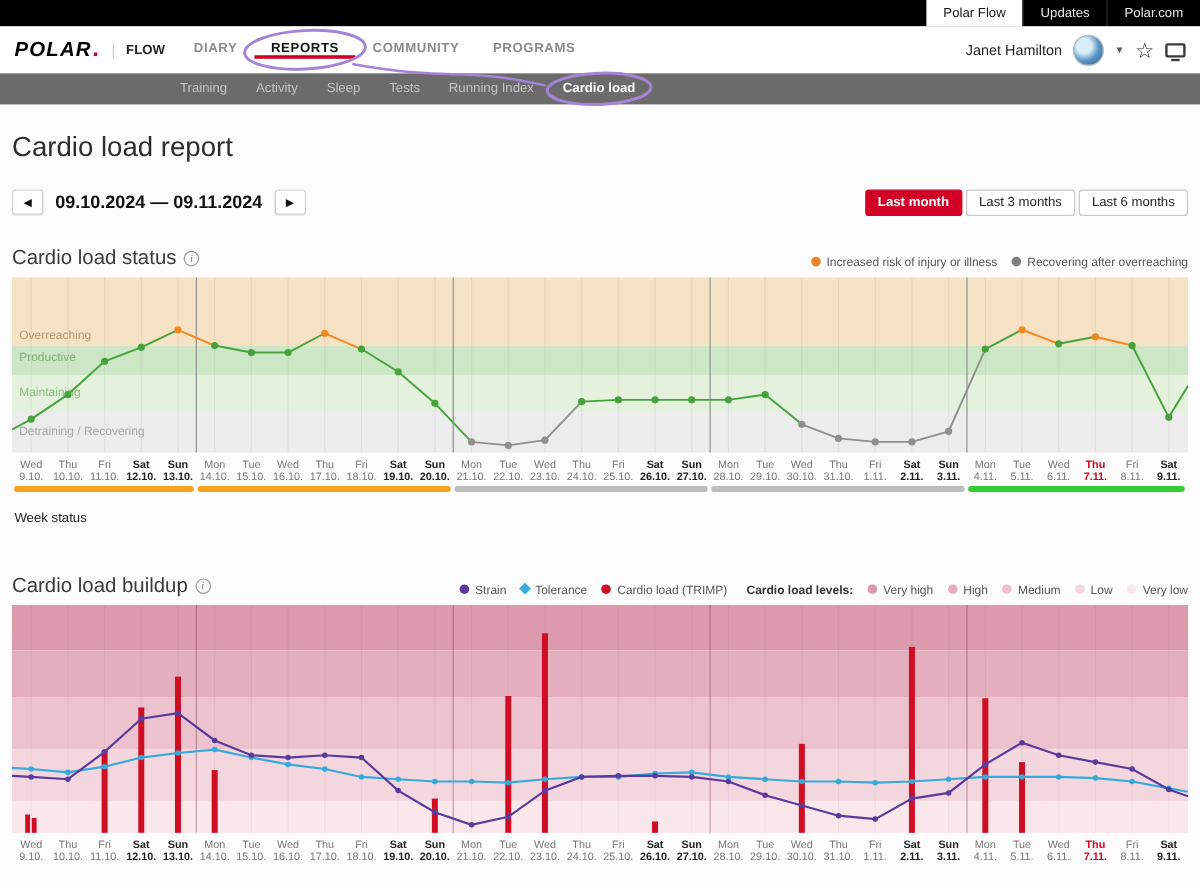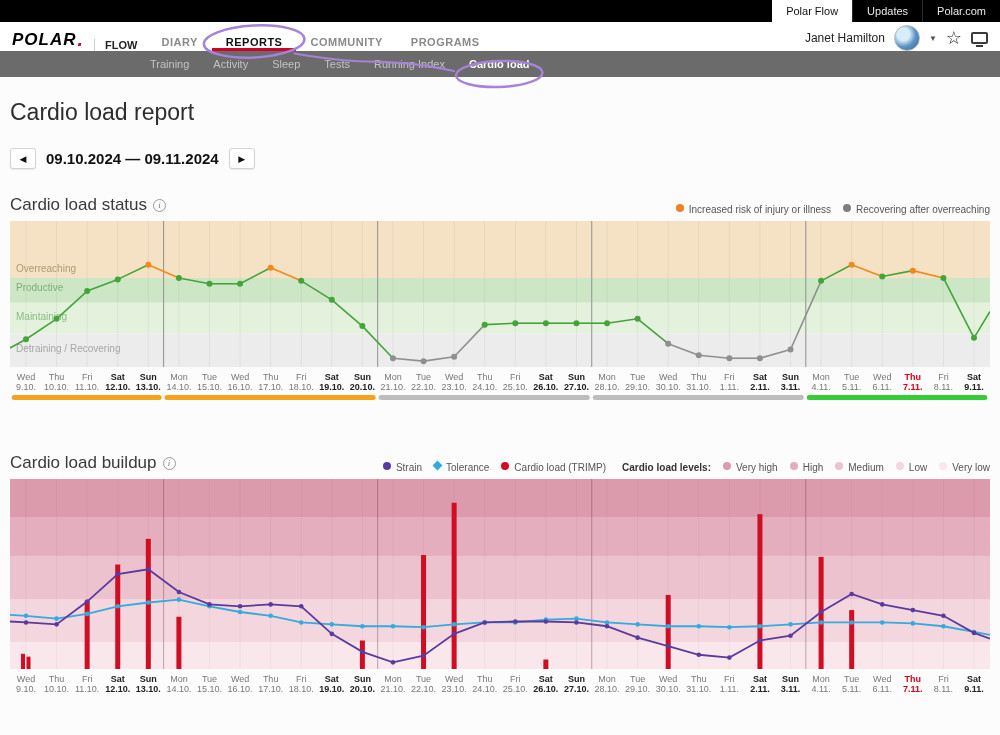--- a/index.html
+++ b/index.html
@@ -3,21 +3,21 @@
 <meta charset="utf-8">
 <style>
   *{margin:0;padding:0;box-sizing:border-box}
   html,body{width:1000px;height:735px}
   body{font-family:"Liberation Sans",sans-serif;background:#fcfcfc;position:relative;overflow:hidden}
 
   .topbar{height:22px;background:#000;display:flex;justify-content:flex-end;align-items:stretch}
   .toptab{color:#e8e8e8;font-size:11px;padding:0 14px;display:flex;align-items:center;border-left:1px solid #2a2a2a;cursor:pointer}
   .toptab.active{background:#fff;color:#111;font-weight:normal;border-left:none}
 
-  .header{height:29px;background:#fff;display:flex;align-items:flex-end;padding:0 12px;position:relative}
+  .header{height:39px;background:#fff;display:flex;align-items:center;padding:0 12px;position:relative}
   .logo{display:flex;align-items:center;font-style:italic;font-weight:800;font-size:17px;letter-spacing:1px;color:#000;cursor:pointer}
   .logo .dot{color:#d10027;font-size:20px;margin-left:1px}
   .flow-label{font-size:11px;font-weight:bold;color:#222;margin-left:10px;padding-left:10px;border-left:1px solid #ccc;display:flex;align-items:center}
   .mainnav{display:flex;margin-left:10px}
   .navitem{font-size:11px;font-weight:bold;color:#8a8a8a;letter-spacing:.5px;padding:0 14px;display:flex;align-items:center;border-bottom:3px solid transparent;cursor:pointer;position:relative}
   .navitem+.navitem::before{content:"";position:absolute;left:0;top:13px;bottom:13px;border-left:1px solid #ddd}
   .navitem.active{color:#111;border-bottom-color:#d10027}
   .header-right{margin-left:auto;display:flex;align-items:center;gap:9px}
   .username{font-size:12px;color:#222;cursor:pointer}
   .avatar{width:26px;height:26px;border-radius:50%;background:radial-gradient(circle at 35% 35%, #d9edf9 0 28%, #5b97c6 55%, #2b5f8e);border:1px solid #b9b9b9;cursor:pointer}
@@ -94,20 +94,25 @@
     <div class="subitem active">Cardio load</div>
   </nav>
 
 <main class="content">
   <h1 class="page-title">Cardio load report</h1>
 
   <div class="date-row">
     <button class="arrow-btn">◀</button>
     <span class="date-text">09.10.2024 — 09.11.2024</span>
     <button class="arrow-btn">▶</button>
+    <div class="range-btns" id="rangebtns">
+        <button class="range-btn active">Last month</button>
+        <button class="range-btn">Last 3 months</button>
+        <button class="range-btn">Last 6 months</button>
+      </div>
   </div>
 
   <div class="section-row">
     <div class="section-title">
       <span>Cardio load status</span>
       <span class="info-icon">i</span>
     </div>
     <div class="legend" id="status-legend">
         <span class="legend-item">
           <span class="legend-dot" style="background: rgb(239, 128, 35);"></span>
@@ -292,20 +297,21 @@
         <text x="933.4193548387098" y="159" text-anchor="middle" font-size="9" fill="#777777" font-weight="normal">Fri</text>
         <text x="933.4193548387098" y="169" text-anchor="middle" font-size="9" fill="#777777" font-weight="normal">8.11.</text>
         <text x="964" y="159" text-anchor="middle" font-size="9" fill="#222222" font-weight="bold">Sat</text>
         <text x="964" y="169" text-anchor="middle" font-size="9" fill="#222222" font-weight="bold">9.11.</text>
         <rect x="1.709677419354838" y="174" width="149.9032258064516" height="5" rx="2.5" fill="#f6a21d"></rect>
         <rect x="154.61290322580646" y="174" width="211.06451612903226" height="5" rx="2.5" fill="#f6a21d"></rect>
         <rect x="368.6774193548387" y="174" width="211.06451612903226" height="5" rx="2.5" fill="#bdbdbd"></rect>
         <rect x="582.741935483871" y="174" width="211.0645161290322" height="5" rx="2.5" fill="#bdbdbd"></rect>
         <rect x="796.8064516129033" y="174" width="180.48387096774184" height="5" rx="2.5" fill="#35cc35"></rect>
       </svg></div>
+  <div class="week-status-label">Week status</div>
 
   <div class="section-row buildup">
     <div class="section-title">
       <span>Cardio load buildup</span>
       <span class="info-icon">i</span>
     </div>
     <div class="legend" id="buildup-legend">
         <span class="legend-item">
           <span class="legend-dot" style="background: rgb(91, 58, 158);"></span>
           <span>Strain</span>

